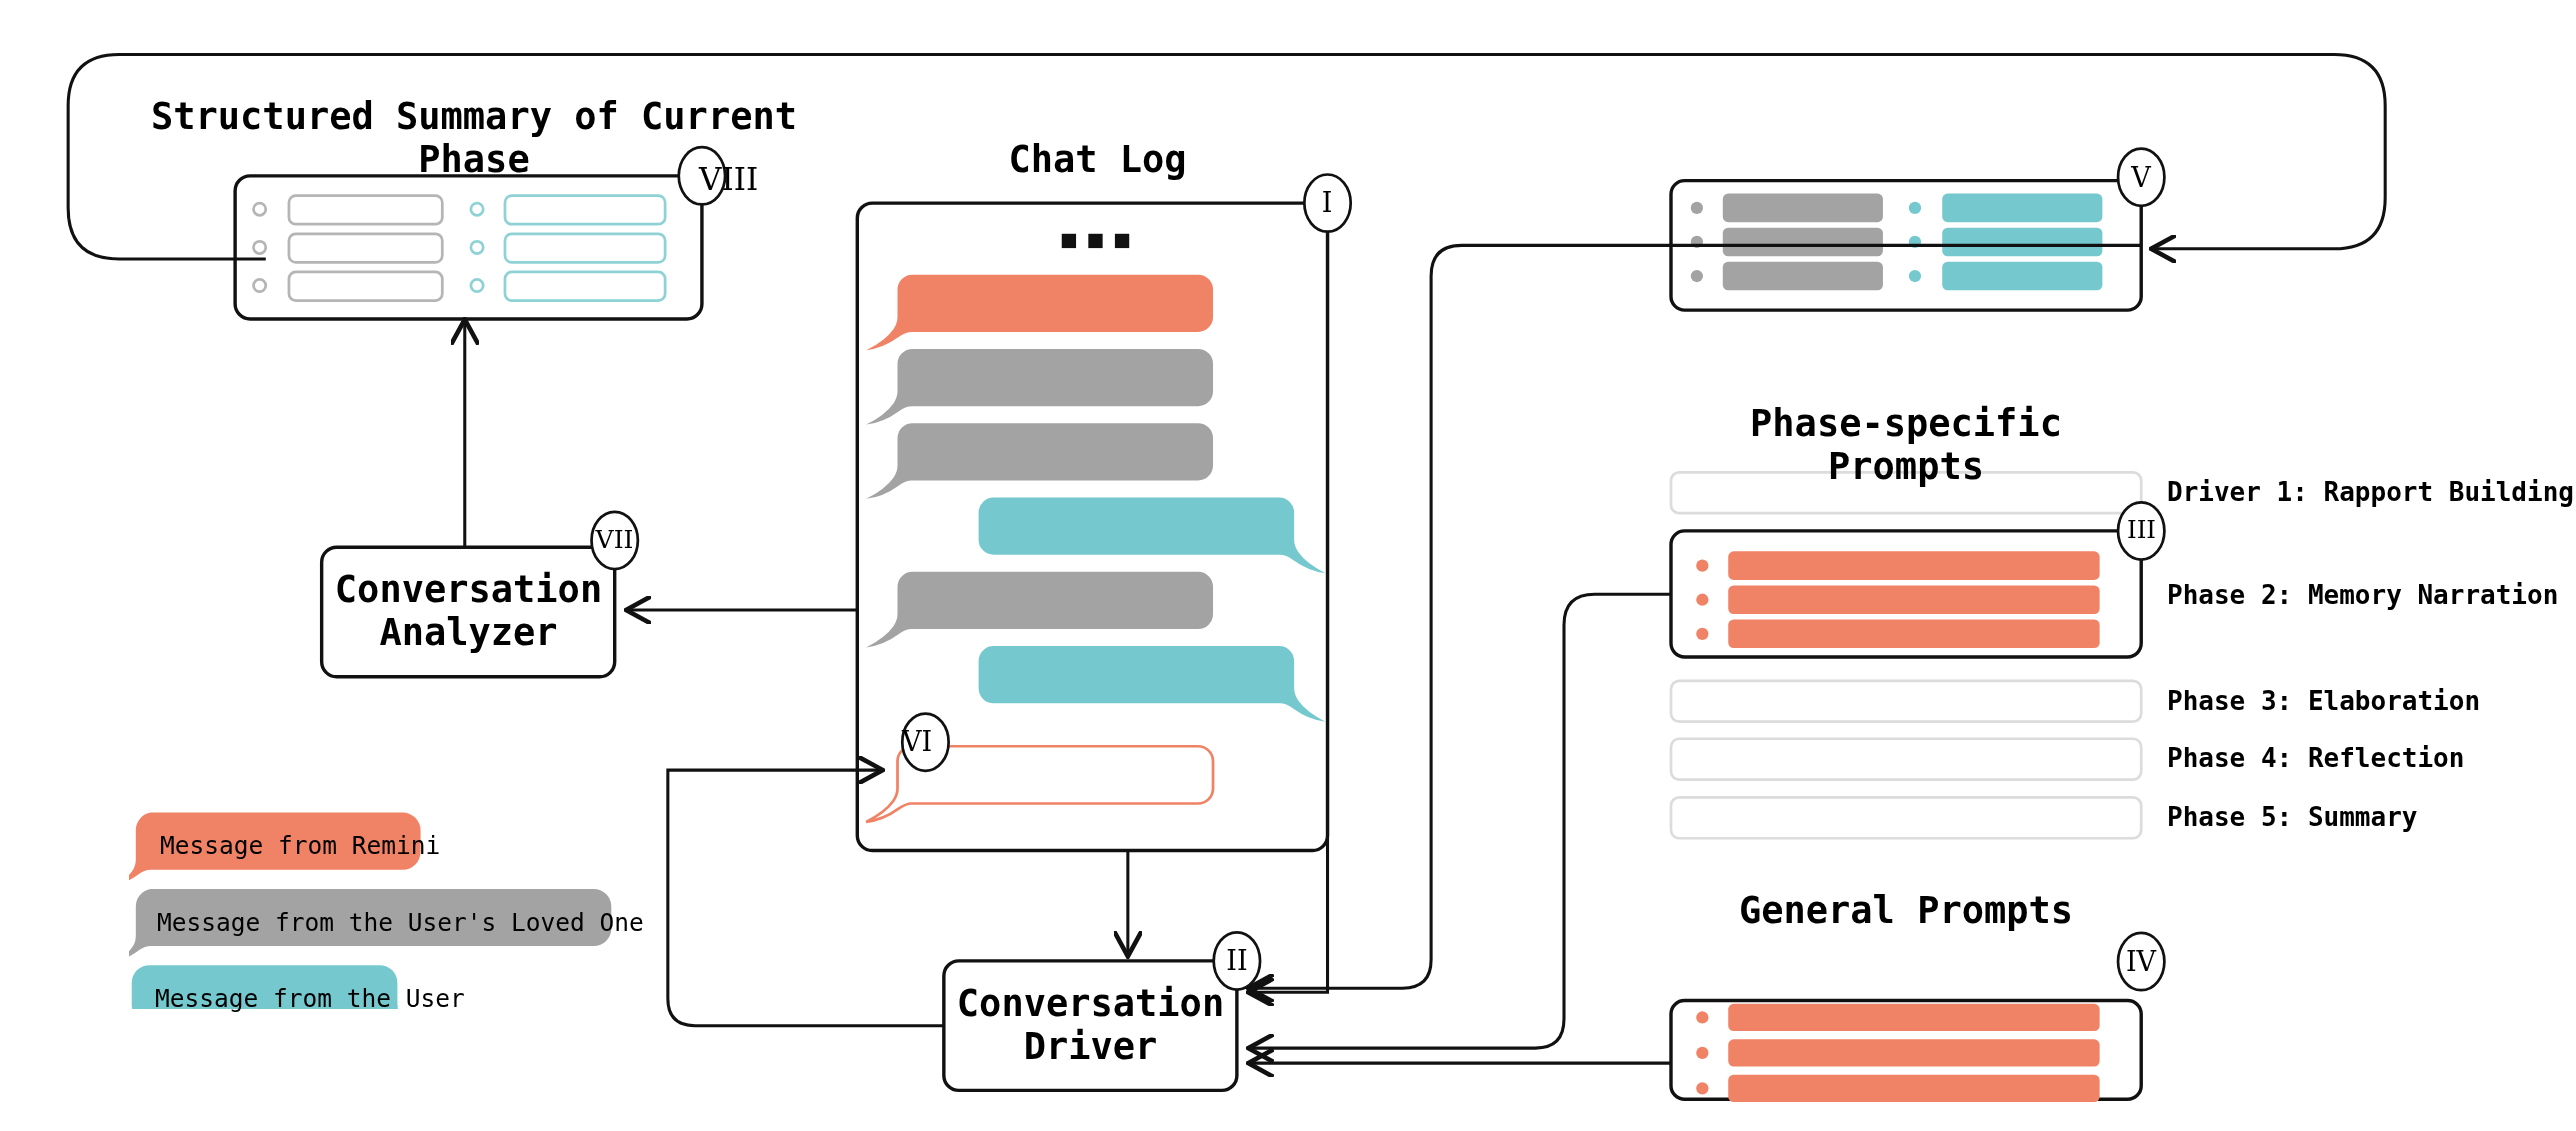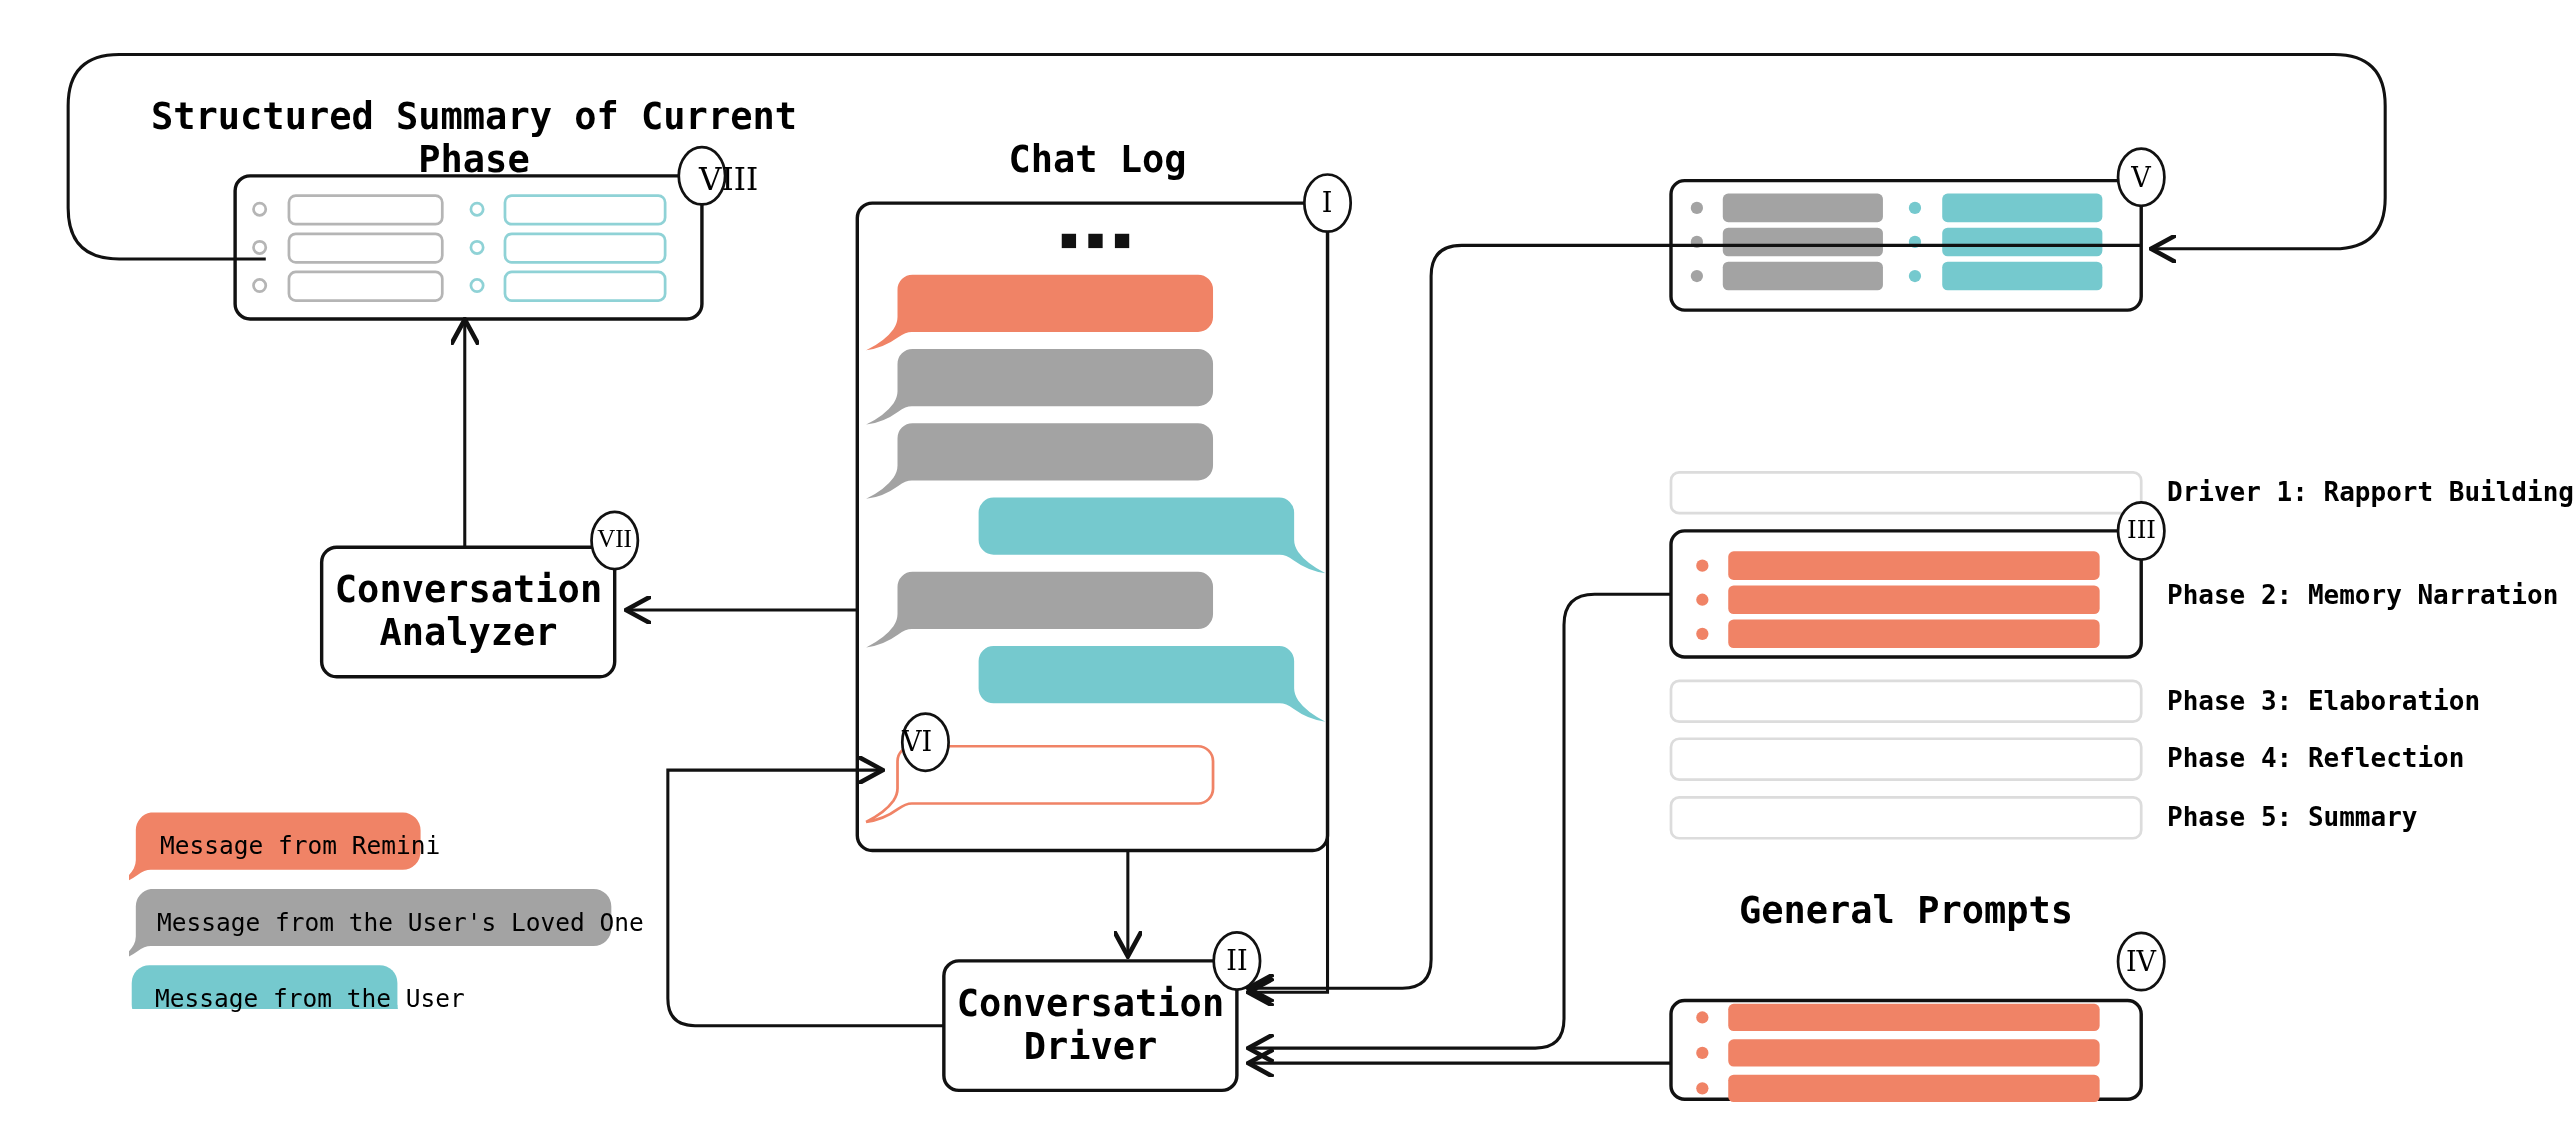--- a/index.html
+++ b/index.html
@@ -154,20 +154,23 @@
 
 <div style="position:absolute;left:886px;top:138px;width:423px;text-align:center;">
   <span class="ttl ttl-main" style="display:inline-block;">Chat Log</span>
 </div>
 
 <div style="position:absolute;left:116px;top:95px;width:716px;text-align:center;">
   <span class="ttl ttl-main" style="display:inline-block;">Structured Summary of Current Phase</span>
 </div>
 
 
+<div style="position:absolute;left:1671px;top:402px;width:470px;text-align:center;">
+  <span class="ttl ttl-main" style="display:inline-block;">Phase-specific Prompts</span>
+</div>
 
 <div style="position:absolute;left:1671px;top:889px;width:470px;text-align:center;">
   <span class="ttl ttl-main" style="display:inline-block;">General Prompts</span>
 </div>
 
 <div style="position:absolute;left:322px;top:547px;width:293px;height:129px;display:flex;flex-direction:column;align-items:center;justify-content:center;line-height:1.16;">
   <span class="nodelbl">Conversation</span>
   <span class="nodelbl">Analyzer</span>
 </div>
 
@@ -175,21 +178,21 @@
   <span class="nodelbl">Conversation</span>
   <span class="nodelbl">Driver</span>
 </div>
 
 <div style="position:absolute;left:1304px;top:187px;width:46px;text-align:center;"><span class="roman">I</span></div>
 <div style="position:absolute;left:1214px;top:945px;width:46px;text-align:center;"><span class="roman">II</span></div>
 <div style="position:absolute;left:2118px;top:162px;width:46px;text-align:center;"><span class="roman">V</span></div>
 <div style="position:absolute;left:2113px;top:515px;width:57px;text-align:center;"><span class="roman" style="font-size:24.5px;">III</span></div>
 <div style="position:absolute;left:2118px;top:946px;width:46px;text-align:center;"><span class="roman">IV</span></div>
 <div style="position:absolute;left:902px;top:726px;width:46px;text-align:left;"><span class="roman">VI</span></div>
-<div style="position:absolute;left:590px;top:525px;width:49px;text-align:center;"><span class="roman" style="font-size:25px;font-family:Liberation Serif, serif;">VII</span></div>
+<div style="position:absolute;left:590px;top:525px;width:49px;text-align:center;"><span class="roman" style="font-size:25px;">VII</span></div>
 <div style="position:absolute;left:675px;top:161px;width:56px;text-align:center;"><span class="roman" style="font-size:31px;padding-left:24px;">VIII</span></div>
 
 <div style="position:absolute;left:2167px;top:477px;"><span class="phaselbl phase-off">Driver 1: Rapport Building</span></div>
 <div style="position:absolute;left:2167px;top:580px;"><span class="phaselbl phase-on">Phase 2: Memory Narration</span></div>
 <div style="position:absolute;left:2167px;top:686px;"><span class="phaselbl phase-off">Phase 3: Elaboration</span></div>
 <div style="position:absolute;left:2167px;top:743px;"><span class="phaselbl phase-off">Phase 4: Reflection</span></div>
 <div style="position:absolute;left:2167px;top:802px;"><span class="phaselbl phase-off">Phase 5: Summary</span></div>
 
 <svg width="545" height="198" style="position:absolute;left:129px;top:811px;" viewBox="0 0 800 290">
   <path d="M32,2 H402 a26,26 0 0 1 26,26 V60 a26,26 0 0 1 -26,26 H32 q-9,0 -20,8 q-12,9 -27,12 q16,-11 22,-22 q3,-6 3,-12 V28 a26,26 0 0 1 22,-26 Z" fill="#F08366"></path>

